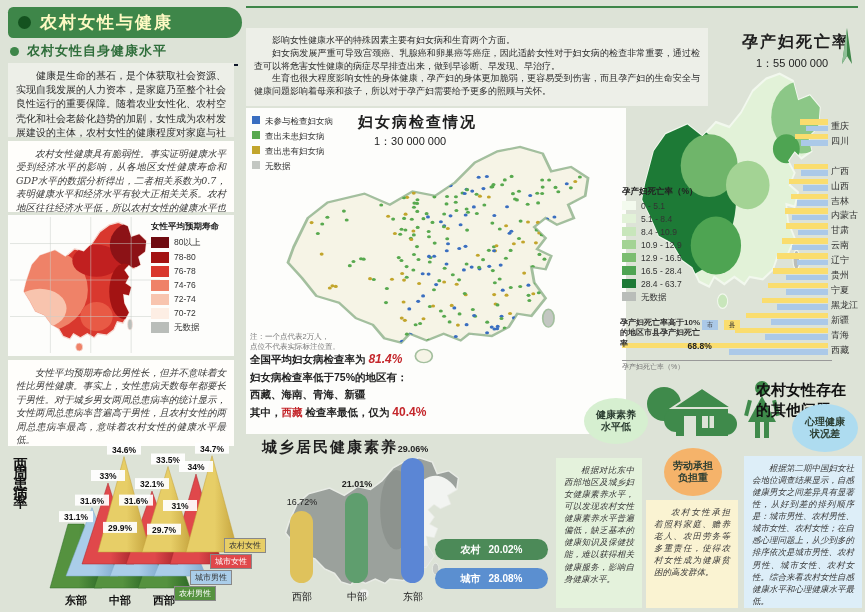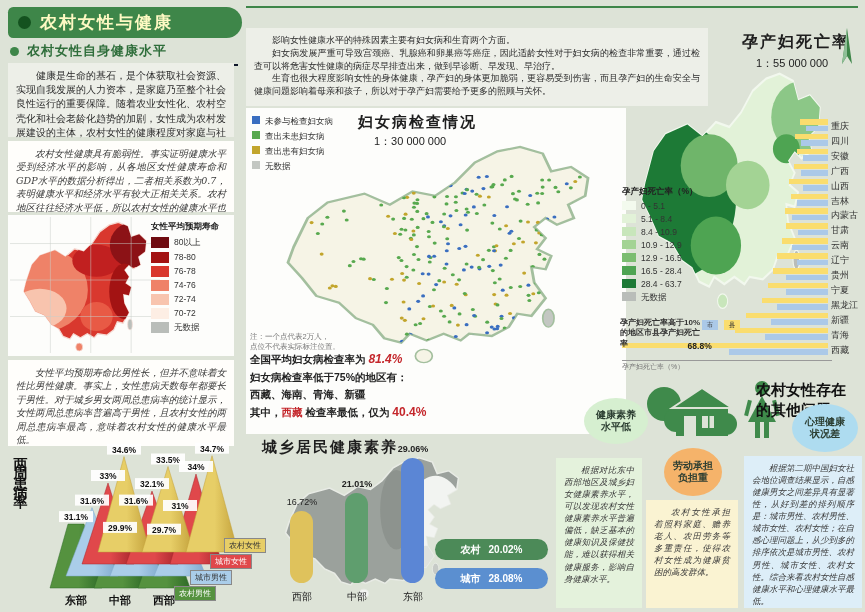--- a/index.html
+++ b/index.html
@@ -542,25 +542,20 @@
       <div class="mrow" style="top: 0px;">
         <div class="mbar" style="top: 1px; width: 28.5px; background: rgb(250, 221, 110);"></div>
         <div class="mbar" style="top: 7.5px; width: 22.5px; background: rgb(171, 201, 232);"></div>
         <div class="mlab">重庆</div>
       </div>
       <div class="mrow" style="top: 14.9px;">
         <div class="mbar" style="top: 1px; width: 33px; background: rgb(250, 221, 110);"></div>
         <div class="mbar" style="top: 7.5px; width: 27px; background: rgb(171, 201, 232);"></div>
         <div class="mlab">四川</div>
       </div>
-      <div class="mrow" style="top: 29.8px;">
-        <div class="mbar" style="top: 1px; width: 31.5px; background: rgb(250, 221, 110);"></div>
-        <div class="mbar" style="top: 7.5px; width: 25.5px; background: rgb(171, 201, 232);"></div>
-        <div class="mlab">安徽</div>
-      </div>
       <div class="mrow" style="top: 44.7px;">
         <div class="mbar" style="top: 1px; width: 34.5px; background: rgb(250, 221, 110);"></div>
         <div class="mbar" style="top: 7.5px; width: 27px; background: rgb(171, 201, 232);"></div>
         <div class="mlab">广西</div>
       </div>
       <div class="mrow" style="top: 59.6px;">
         <div class="mbar" style="top: 1px; width: 39px; background: rgb(250, 221, 110);"></div>
         <div class="mbar" style="top: 7.5px; width: 25.5px; background: rgb(171, 201, 232);"></div>
         <div class="mlab">山西</div>
       </div>

